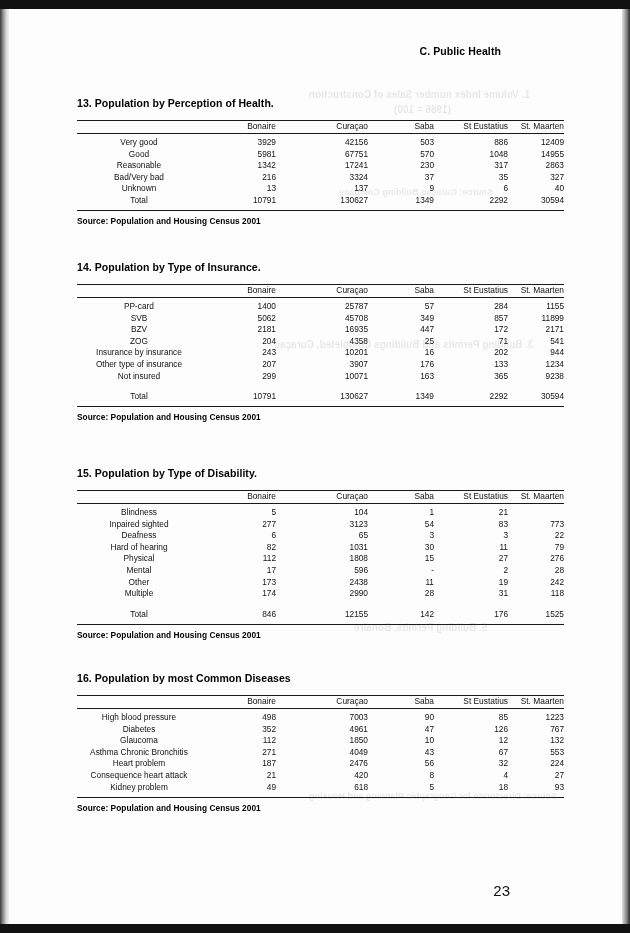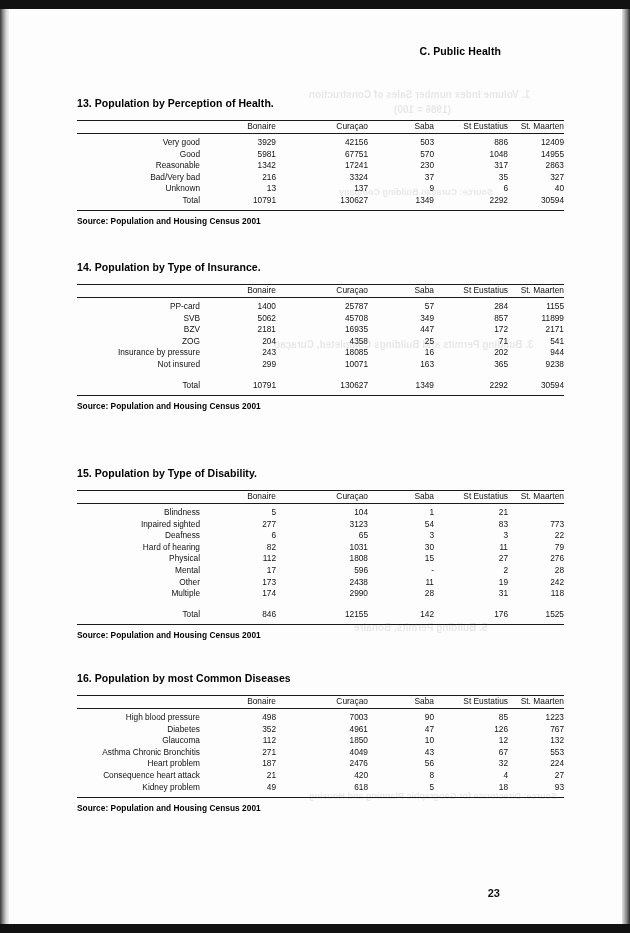--- a/index.html
+++ b/index.html
@@ -81,25 +81,24 @@
     right: 38px;
     top: 36px;
     font-size: 10.5px;
     font-weight: bold;
     color: #000;
     letter-spacing: 0.1px;
   }
 
   .page-number {
     position: absolute;
-    right: 39px;
+    right: 29px;
     bottom: 25px;
-    font-size: 11px;
+    font-size: 15px;
     color: #111;
-    font-weight: bold;
   }
 
   .table-block {
     position: absolute;
     left: 68px;
     width: 487px;
   }
 
   .table-title {
     font-size: 10.5px;
@@ -142,21 +141,21 @@
   }
   thead th.lbl { text-align: left; }
 
   thead tr.head-row th {
     border-top: 1.3px solid #1a1a1a;
     border-bottom: 1px solid #1a1a1a;
     margin-top: 15px;
   }
 
   tbody td { text-align: right; }
-  tbody td.lbl { text-align: right; padding-left: 1px; }
+  tbody td.lbl { text-align: center; padding-left: 1px; }
 
   tbody tr:first-child td { padding-top: 3.5px; }
 
   tr.spacer td {
     height: 9px;
     line-height: 9px;
     font-size: 1px;
   }
 
   tr.total-row td { padding-top: 0; }
@@ -331,26 +330,34 @@
             </tr>
             <tr>
               <td class="lbl">ZOG</td>
               <td>204</td>
               <td>4358</td>
               <td>25</td>
               <td>71</td>
               <td>541</td>
             </tr>
             <tr>
-              <td class="lbl">Insurance by pressure</td>
+              <td class="lbl">Insurance by insurance</td>
               <td>243</td>
-              <td>18085</td>
+              <td>10201</td>
               <td>16</td>
               <td>202</td>
               <td>944</td>
+            </tr>
+            <tr>
+              <td class="lbl">Other type of insurance</td>
+              <td>207</td>
+              <td>3907</td>
+              <td>176</td>
+              <td>133</td>
+              <td>1234</td>
             </tr>
             <tr>
               <td class="lbl">Not insured</td>
               <td>299</td>
               <td>10071</td>
               <td>163</td>
               <td>365</td>
               <td>9238</td>
             </tr>
             <tr class="spacer">

